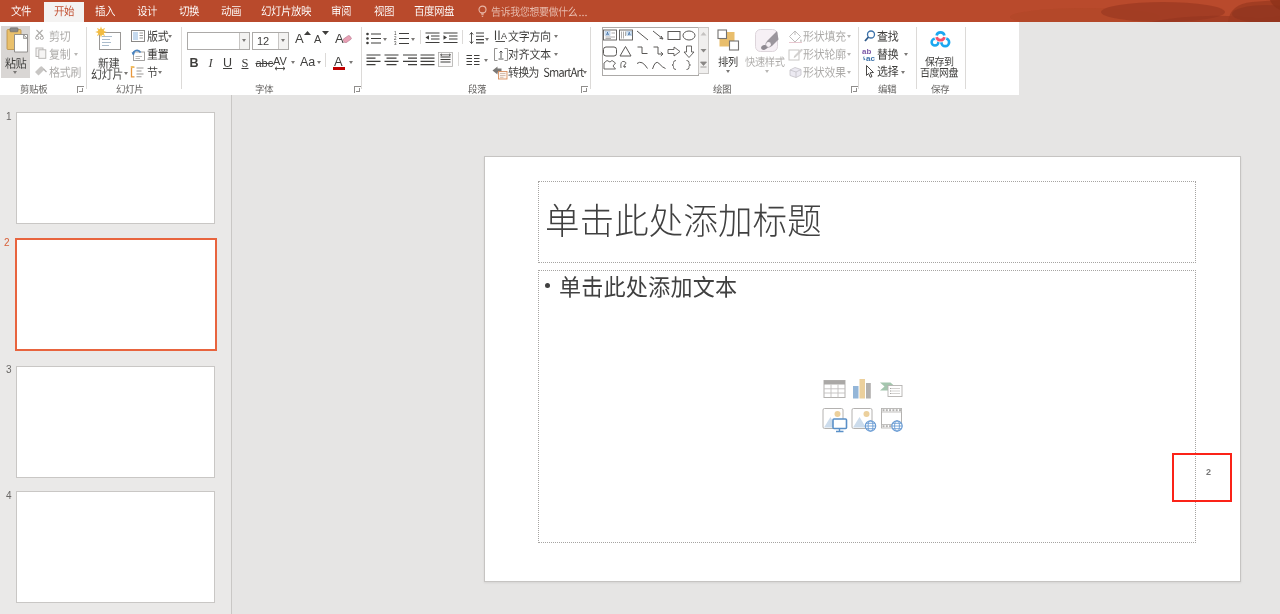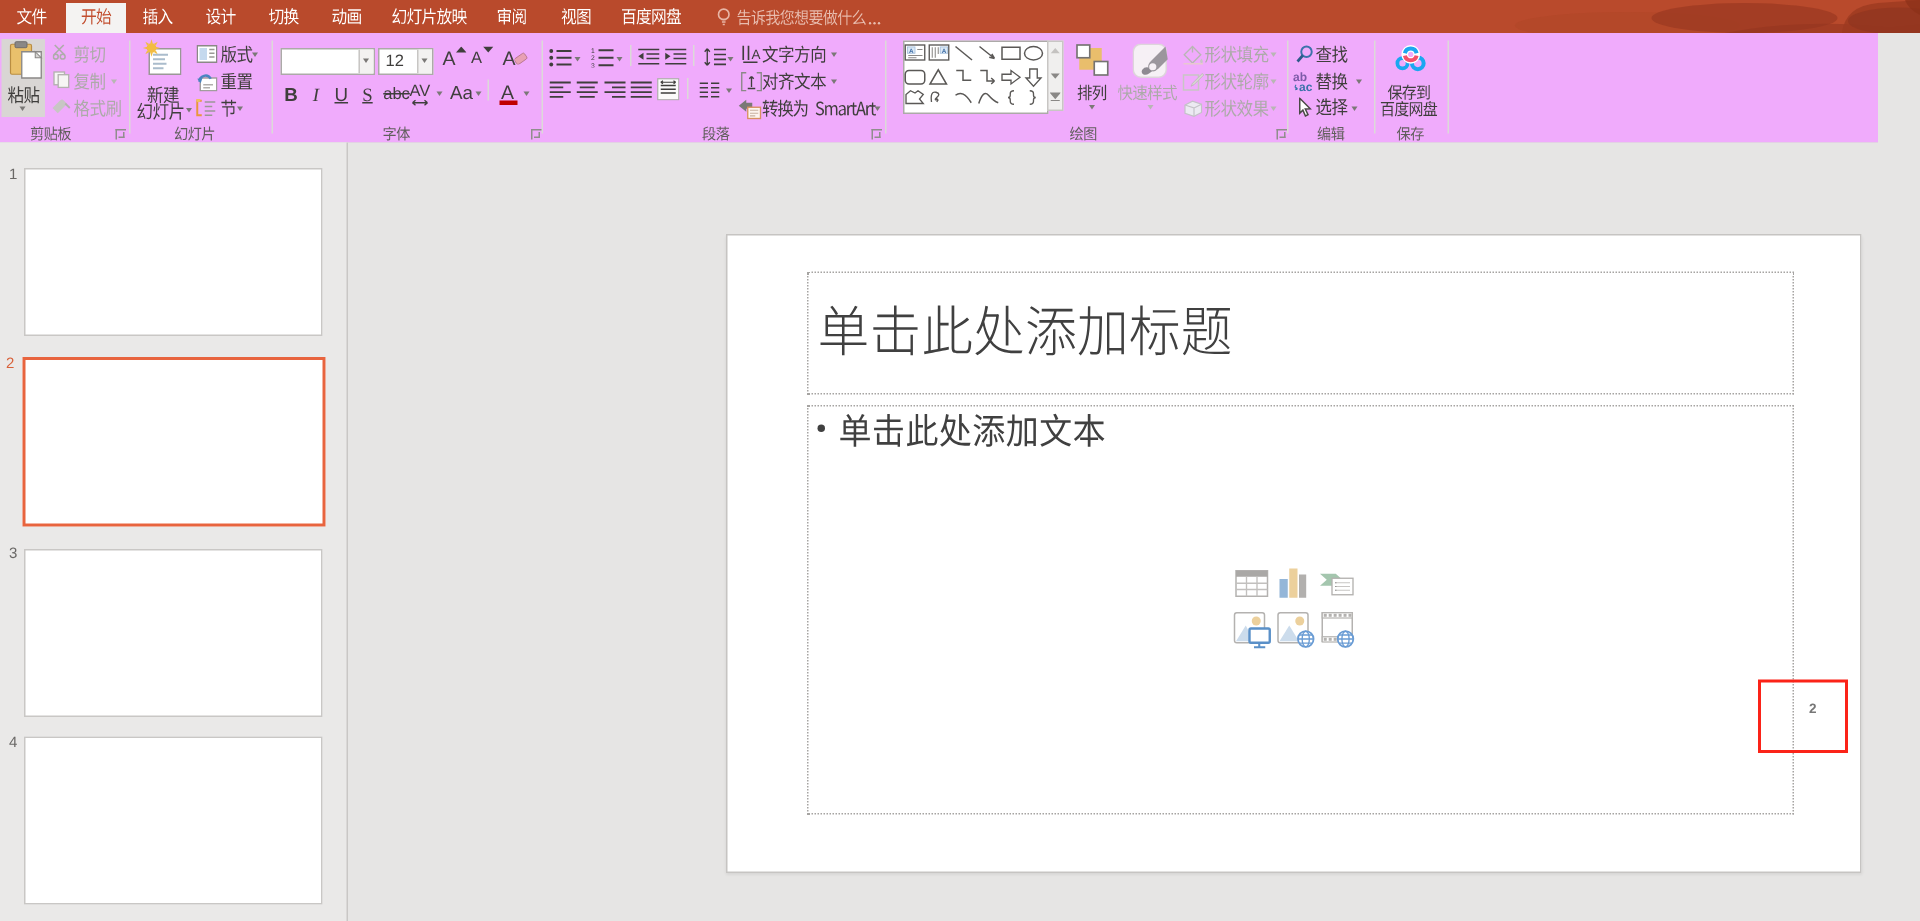--- a/index.html
+++ b/index.html
@@ -1,18 +1,18 @@
 <!DOCTYPE html>
 <html><head><meta charset="utf-8"><style>
 html,body{margin:0;padding:0;}
 body{width:1280px;height:614px;overflow:hidden;font-family:"Liberation Sans",sans-serif;}
 #app{position:relative;width:1280px;height:614px;background:#e6e5e4;}
 .abs{position:absolute;}
 .tabbar{left:0;top:0;width:1280px;height:22px;background:#b94a2c;overflow:hidden;}
-.ribbon{left:0;top:22px;width:1252px;height:73px;background:#f0abfc;border-bottom:1px solid #cfcdcb;}
+.ribbon{left:0;top:22px;width:1019px;height:73px;background:#ffffff;border-bottom:1px solid #cfcdcb;}
 .vsep{position:absolute;top:5px;width:1px;height:62px;background:#dcdad8;}
 .combo{position:absolute;background:#fff;border:1px solid #acaaa8;}
 .combo .da{position:absolute;right:0;top:0;bottom:0;width:9px;background:#f3f2f1;border-left:1px solid #c8c6c4;}
 .dar{position:absolute;width:0;height:0;border-left:2.5px solid transparent;border-right:2.5px solid transparent;border-top:3px solid #7a7876;}
 .dlaunch{position:absolute;width:6px;height:6px;border-left:1px solid #908e8c;border-top:1px solid #908e8c;}
 .dlaunch:after{content:"";position:absolute;left:1px;top:1px;width:3px;height:3px;border-right:1.4px solid #908e8c;border-bottom:1.4px solid #908e8c;}
 .thumb{position:absolute;left:16px;width:199px;height:112px;background:#fff;border:1px solid #c9c7c5;box-sizing:border-box;}
 </style></head><body>
 <div id="app">
     <div class="abs tabbar">

